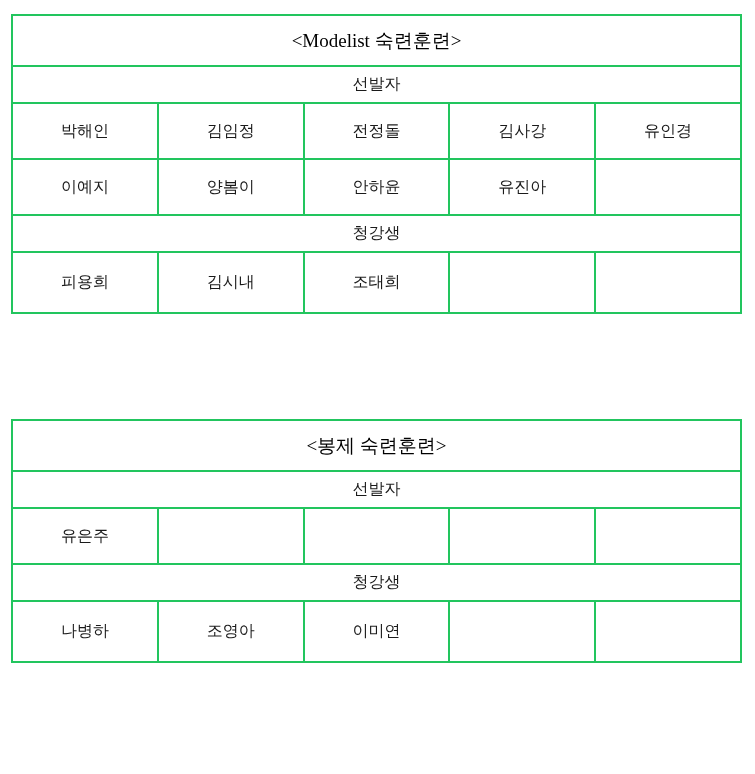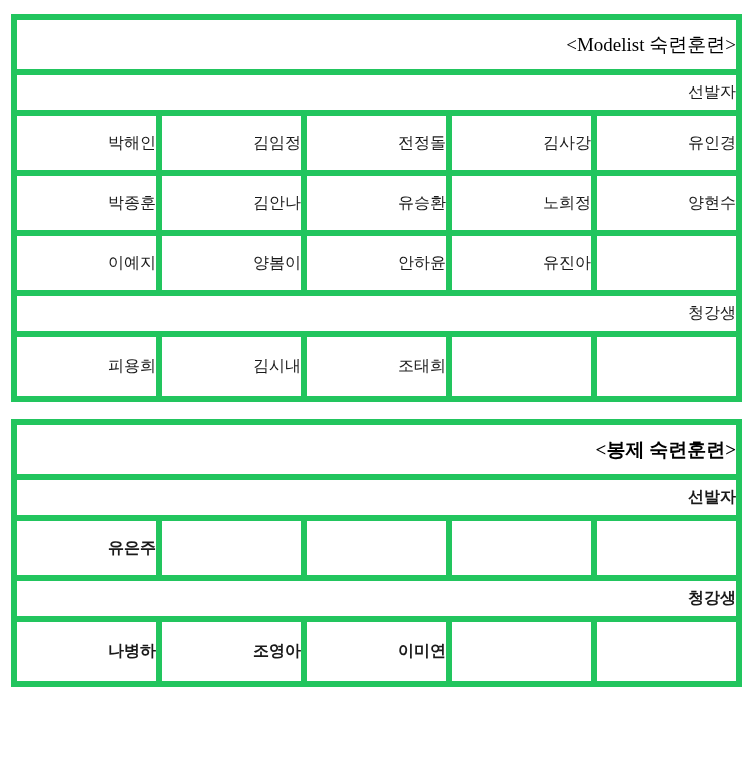--- a/index.html
+++ b/index.html
@@ -16,22 +16,22 @@
       color: #000000;
     }
     .roster {
       position: absolute;
       left: 11px;
       width: 731px;
       border-collapse: collapse;
       table-layout: fixed;
     }
     .roster td {
-      border: 6px solid #22c55e;
-      text-align: right;
+      border: 2px solid #22c55e;
+      text-align: center;
       vertical-align: middle;
       padding: 0;
       font-size: 16px;
       color: #1a1a1a;
     }
     .roster .title-cell {
       height: 49px;
       font-family: "Liberation Serif", "DejaVu Serif", serif;
       font-size: 19px;
       color: #000000;
@@ -41,46 +41,39 @@
       font-size: 16px;
     }
     .roster .name-cell {
       height: 54px;
       width: 146px;
     }
     .roster .last-row .name-cell {
       height: 59px;
     }
     #table-modelist { top: 14px; }
-    #table-sewing { top: 419px; font-weight: bold; }
+    #table-sewing { top: 419px; }
   </style>
 </head>
 <body>
 
 <table class="roster" id="table-modelist">
   <tbody>
     <tr>
       <td colspan="5" class="title-cell">&lt;Modelist 숙련훈련&gt;</td>
     </tr>
     <tr>
       <td colspan="5" class="section-cell">선발자</td>
     </tr>
     <tr>
       <td class="name-cell">박해인</td>
       <td class="name-cell">김임정</td>
       <td class="name-cell">전정돌</td>
       <td class="name-cell">김사강</td>
       <td class="name-cell">유인경</td>
-    </tr>
-    <tr>
-      <td class="name-cell">박종훈</td>
-      <td class="name-cell">김안나</td>
-      <td class="name-cell">유승환</td>
-      <td class="name-cell">노희정</td>
-      <td class="name-cell">양현수</td>
     </tr>
     <tr>
       <td class="name-cell">이예지</td>
       <td class="name-cell">양봄이</td>
       <td class="name-cell">안하윤</td>
       <td class="name-cell">유진아</td>
       <td class="name-cell"></td>
     </tr>
     <tr>
       <td colspan="5" class="section-cell">청강생</td>

